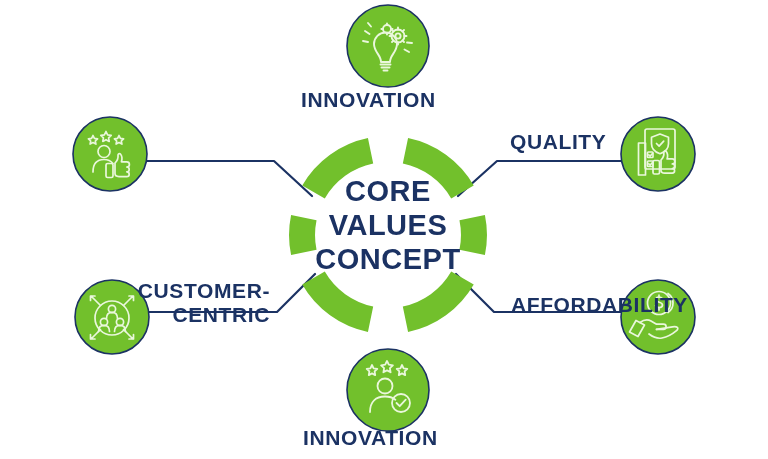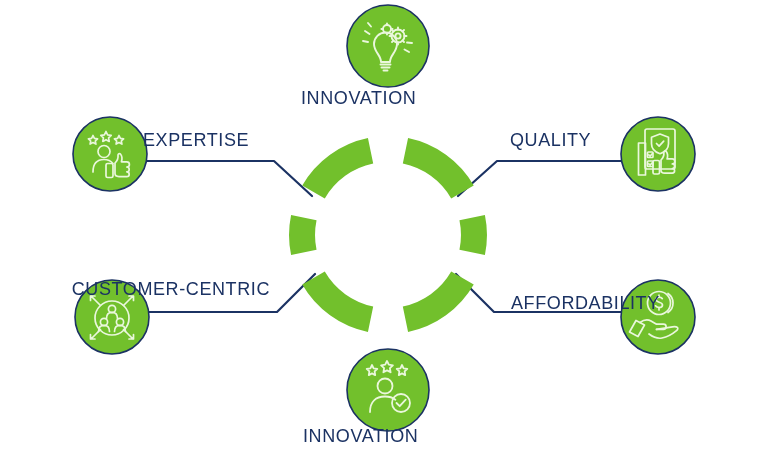--- a/index.html
+++ b/index.html
@@ -23,22 +23,22 @@
   svg.layer {
     position: absolute;
     top: 0;
     left: 0;
     width: 768px;
     height: 459px;
   }
   .label {
     position: absolute;
     color: #1B3263;
-    font-weight: 400;
-    font-size: 18px;
+    font-weight: 700;
+    font-size: 21px;
     letter-spacing: 0.6px;
     line-height: 1.15;
     white-space: nowrap;
     font-family: "Liberation Sans", sans-serif;
   }
   .label.two-line { white-space: normal; text-align: right; }
   .center-text {
     position: absolute;
     left: 298px;
     top: 175px;
@@ -71,20 +71,25 @@
     <g fill="none" stroke="#72C02C" stroke-width="26" stroke-linecap="butt" transform="translate(388,235)">
       <path d="M 17.44 -84.18 A 86 86 0 0 1 74.48 -42.99"></path>
       <path d="M 84.18 -17.44 A 86 86 0 0 1 84.18 17.44"></path>
       <path d="M 74.48 42.99 A 86 86 0 0 1 17.44 84.18"></path>
       <path d="M -17.44 84.18 A 86 86 0 0 1 -74.48 42.99"></path>
       <path d="M -84.18 17.44 A 86 86 0 0 1 -84.18 -17.44"></path>
       <path d="M -74.48 -42.99 A 86 86 0 0 1 -17.44 -84.18"></path>
     </g>
   </svg>
 
+  <div class="center-text">
+    <span>CORE</span>
+    <span>VALUES</span>
+    <span>CONCEPT</span>
+  </div>
 
   <svg class="layer" viewBox="0 0 768 459">
 
     <g>
       <circle cx="388" cy="46" r="41" fill="#72C02C" stroke="#1B3263" stroke-width="1.6"></circle>
       <g fill="none" stroke="#EAF7DC" stroke-width="1.9" stroke-linecap="round" stroke-linejoin="round">
         <path d="M 381 62 C 381 55 374 52 374 44 A 11.5 11.5 0 0 1 397 44 C 397 52 390 55 390 62 Z"></path>
         <line x1="380.5" y1="64.5" x2="390.5" y2="64.5"></line>
         <line x1="381.5" y1="67.5" x2="389.5" y2="67.5"></line>
         <path d="M 383.5 70.5 L 387.5 70.5"></path>
@@ -172,21 +177,20 @@
         <circle cx="385" cy="386" r="7.5"></circle>
         <path d="M 370 412 c 0 -10.5 6 -15.5 15 -15.5 4.2 0 7.8 1.1 10.4 3.2"></path>
         <circle cx="401" cy="403" r="9"></circle>
         <path d="M 396.5 403 l 3.2 3.2 6 -6.6"></path>
       </g>
     </g>
   </svg>
 
   <div class="label" style="left:301px; top:88px;">INNOVATION</div>
 
-  <div class="label" style="left:143px; top:130px;">EXPERTISE</div>
 
   <div class="label" style="left:510px; top:130px;">QUALITY</div>
 
   <div class="label two-line" style="left:50px; top:260px; width:220px;margin-top:19px;">
     <div>CUSTOMER-CENTRIC</div>
   </div>
 
   <div class="label" style="left:511px; top:262px;margin-top:31px;">AFFORDABILITY</div>
 
   <div class="label" style="left:303px; top:426px;">INNOVATION</div>

